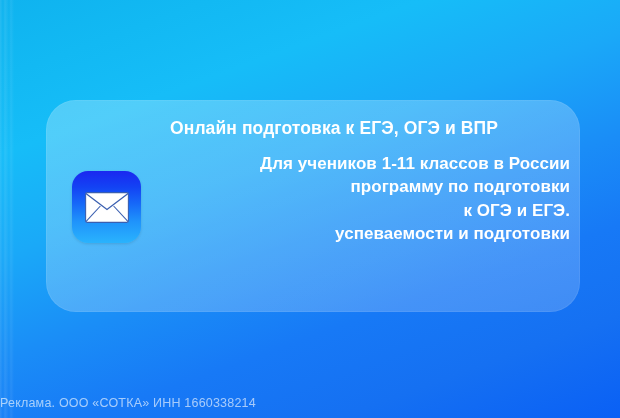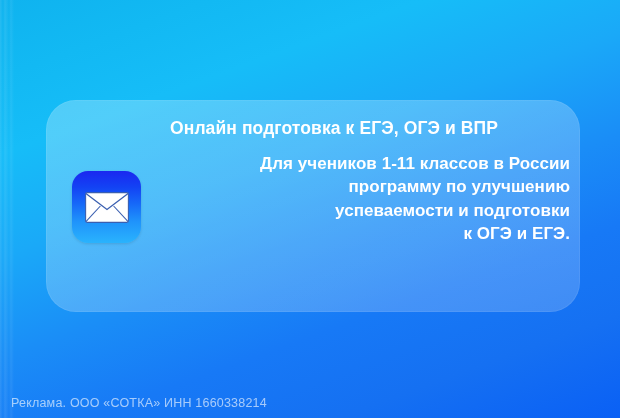--- a/index.html
+++ b/index.html
@@ -111,21 +111,20 @@
   #legal-bar {
     position: absolute;
     left: 0;
     bottom: 0;
     width: 620px;
     height: 30px;
     display: flex;
     align-items: center;
   }
   #legal-text {
-    padding-left: 11px;
     color: rgba(255,255,255,0.62);
     font-size: 12.5px;
     font-weight: normal;
     letter-spacing: 0.2px;
     white-space: nowrap;
   }
 </style>
 </head>
 <body>
 
@@ -141,23 +140,23 @@
         <path d="M0.9 1.4 L22 17.4 L43.1 1.4" fill="none" stroke="#3a5fb0" stroke-width="1.3"></path>
         <path d="M0.9 29.6 L15.4 14.0" fill="none" stroke="#3a5fb0" stroke-width="1.1"></path>
         <path d="M43.1 29.6 L28.6 14.0" fill="none" stroke="#3a5fb0" stroke-width="1.1"></path>
       </svg>
     </div>
 
     <div id="text-block">
       <div id="headline">Онлайн подготовка к ЕГЭ, ОГЭ и ВПР</div>
       <div id="body-text">
         <span class="body-line">Для учеников 1-11 классов в России</span>
-        <span class="body-line">программу по улучшению</span>
+        <span class="body-line">программу по подготовки</span>
+        <span class="body-line">к ОГЭ и ЕГЭ.</span>
         <span class="body-line">успеваемости и подготовки</span>
-        <span class="body-line">к ОГЭ и ЕГЭ.</span>
       </div>
     </div>
 
   </div>
 
   <div id="legal-bar">
     <span id="legal-text">Реклама. ООО «СОТКА» ИНН 1660338214</span>
   </div>
 
 </div>

